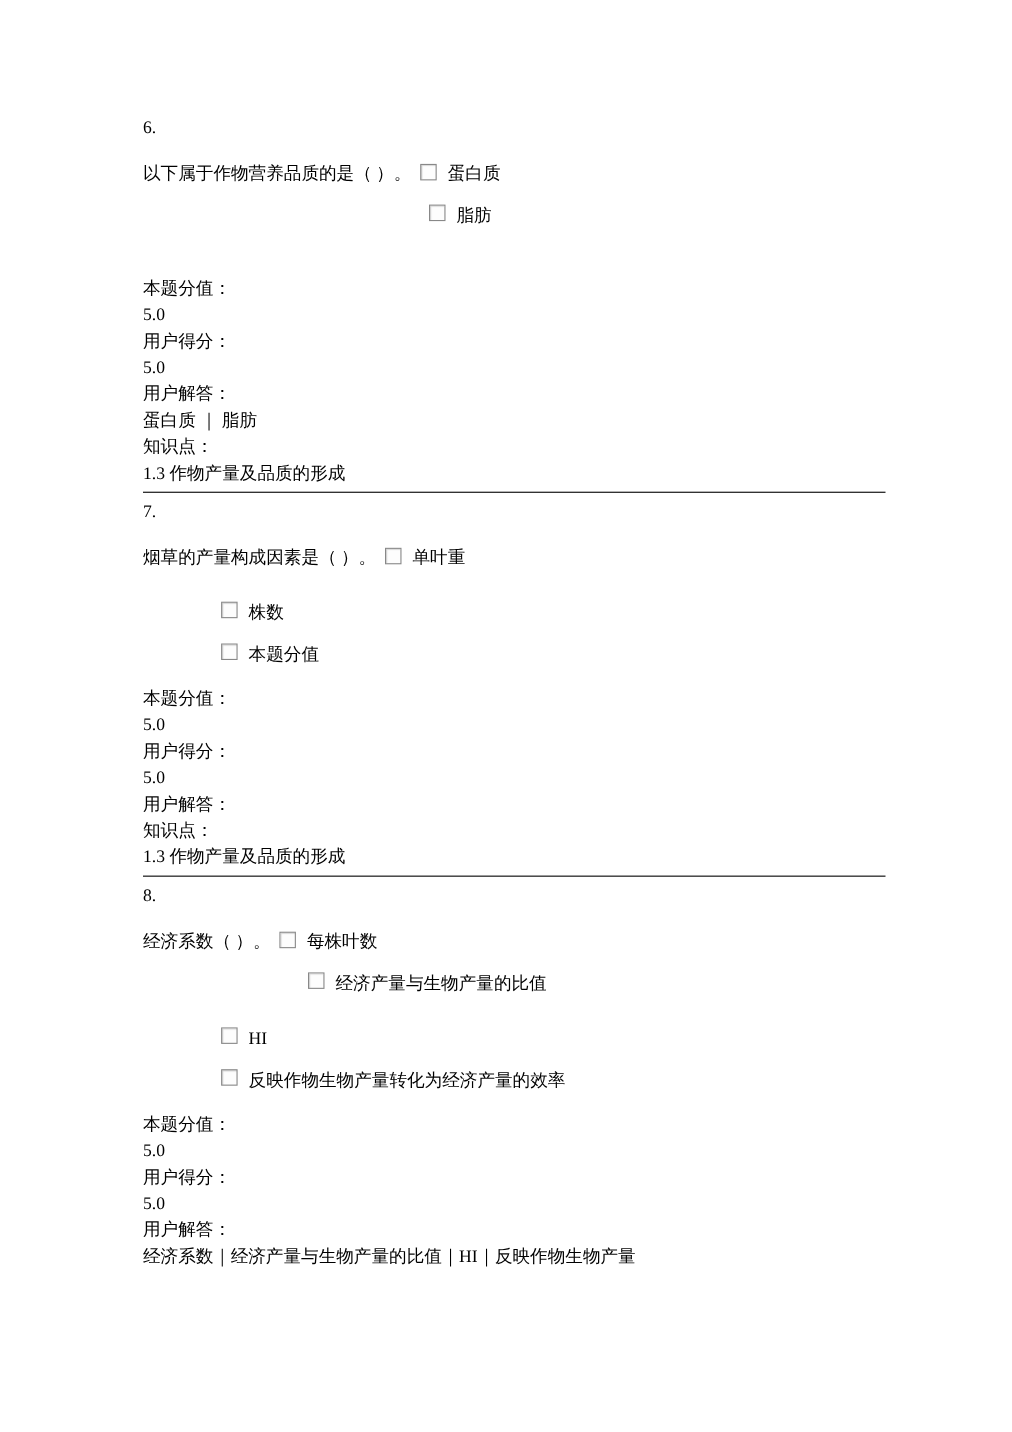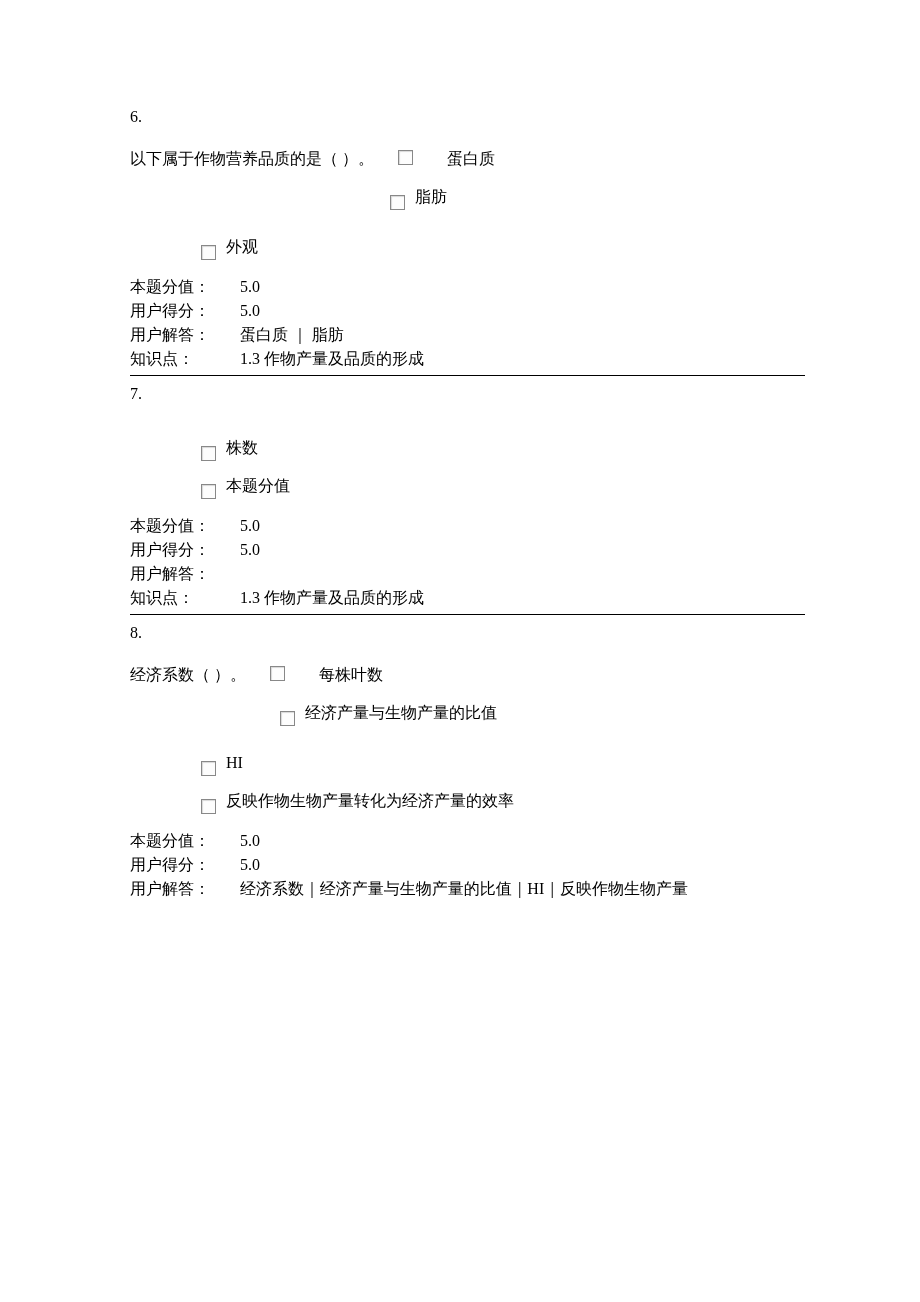--- a/index.html
+++ b/index.html
@@ -27,26 +27,25 @@
     display: flex;
     align-items: center;
     margin-bottom: 14px;
   }
   .stem {
     white-space: nowrap;
   }
   .opt-inline {
     display: inline-flex;
     align-items: baseline;
-    margin-left: 24px;
-    gap: 24px;
+    margin-left: 8px;
   }
   .opt-row {
     display: flex;
-    align-items: flex-end;
+    align-items: flex-start;
     margin-bottom: 14px;
   }
   .cbox {
     display: inline-block;
     width: 13px;
     height: 13px;
     border: 1px solid #888;
     background: #fdfdfd;
     box-shadow: inset 1px 1px 1px rgba(0,0,0,0.15);
     margin-right: 10px;
@@ -59,20 +58,21 @@
   }
   .indent-1 { padding-left: 260px; }
   .indent-2 { padding-left: 71px; }
   .indent-q8a { padding-left: 150px; }
   .meta {
     margin-top: 16px;
     margin-bottom: 4px;
   }
   .meta-row {
     display: flex;
+    flex-direction: column;
   }
   .meta-label {
     width: 110px;
     flex: 0 0 auto;
   }
   .meta-value {
     flex: 1 1 auto;
   }
   hr.sep {
     border: none;
@@ -93,24 +93,20 @@
       <span class="opt-inline">
         <span class="cbox"></span>
         <span class="opt-text">蛋白质</span>
       </span>
     </div>
     <div class="opt-row indent-1">
       <span class="cbox"></span>
       <span class="opt-text">脂肪</span>
     </div>
     <div style="height:12px"></div>
-    <div class="opt-row indent-2">
-      <span class="cbox"></span>
-      <span class="opt-text">外观</span>
-    </div>
 
     <div class="meta">
       <div class="meta-row">
         <span class="meta-label">本题分值：</span>
         <span class="meta-value">5.0</span>
       </div>
       <div class="meta-row">
         <span class="meta-label">用户得分：</span>
         <span class="meta-value">5.0</span>
       </div>
@@ -122,20 +118,27 @@
         <span class="meta-label">知识点：</span>
         <span class="meta-value">1.3 作物产量及品质的形成</span>
       </div>
     </div>
     <hr class="sep">
   </div>
 
   <div class="qblock">
     <div class="qnum">7.</div>
 
+    <div class="stem-row">
+      <span class="stem">烟草的产量构成因素是（ ）。</span>
+      <span class="opt-inline">
+        <span class="cbox"></span>
+        <span class="opt-text">单叶重</span>
+      </span>
+    </div>
     <div style="height:12px"></div>
     <div class="opt-row indent-2">
       <span class="cbox"></span>
       <span class="opt-text">株数</span>
     </div>
     <div class="opt-row indent-2">
       <span class="cbox"></span>
       <span class="opt-text">本题分值</span>
     </div>
 

